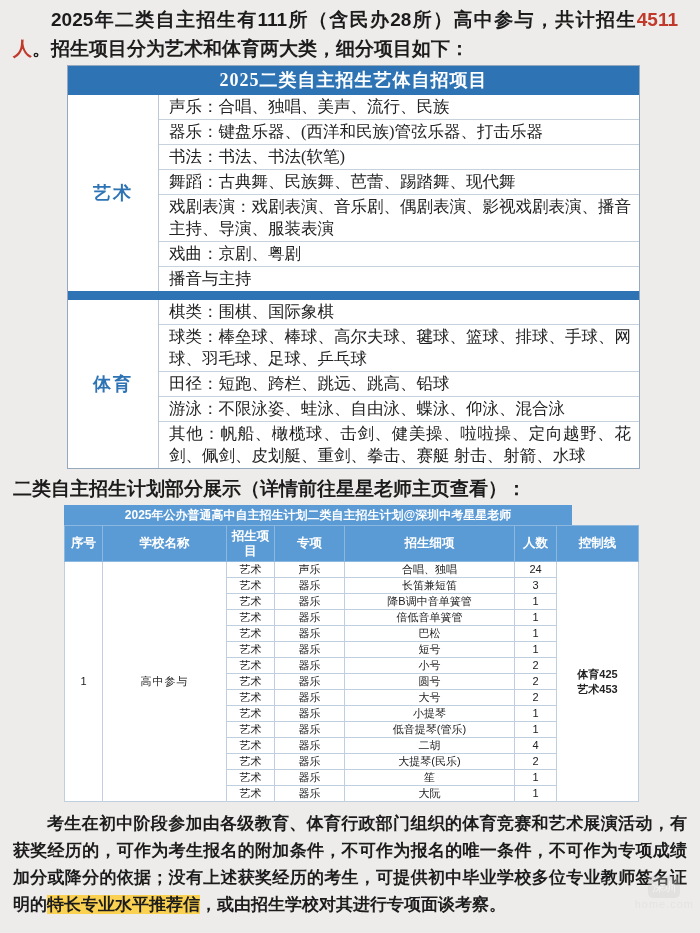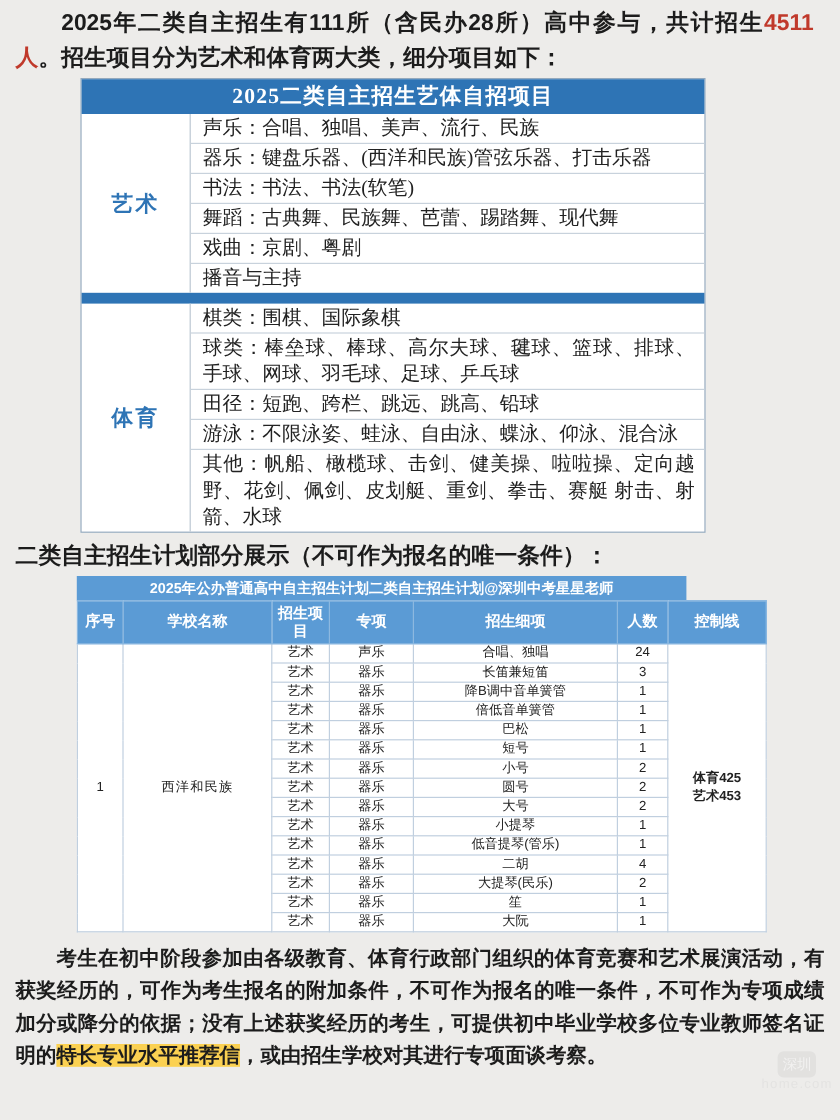--- a/index.html
+++ b/index.html
@@ -10,21 +10,21 @@
     font-family:"Liberation Sans", sans-serif;
   }
   
   .intro {
     margin:5px 22px 2px 13px;
     font-size:19px; line-height:29px; font-weight:600;
     text-indent:2em; text-align:justify;
   }
   .red { color:#c0392b; }
   
-  .t1-wrap { margin:2px 0 0 67px; width:521px; background:#ffffff;
+  .t1-wrap { margin:2px 0 0 67px; width:573px; background:#ffffff;
              border:1px solid #94a9bd; }
   .t1-title {
     background:#2e74b5; color:#ffffff; text-align:center;
     font-family:"Liberation Serif", serif;
     font-size:18px; font-weight:bold; line-height:29px; letter-spacing:1px;
   }
   .t1-section { display:flex; }
   .t1-cat {
     flex:0 0 91px; display:flex; align-items:center; justify-content:center;
     border-right:1px solid #bcc8d3;
@@ -90,40 +90,41 @@
 <div class="t1-wrap">
   <div class="t1-title">2025二类自主招生艺体自招项目</div>
 
   <div class="t1-section">
     <div class="t1-cat">艺术</div>
     <div class="t1-items">
       <div class="t1-item">声乐：合唱、独唱、美声、流行、民族</div>
       <div class="t1-item">器乐：键盘乐器、(西洋和民族)管弦乐器、打击乐器</div>
       <div class="t1-item">书法：书法、书法(软笔)</div>
       <div class="t1-item">舞蹈：古典舞、民族舞、芭蕾、踢踏舞、现代舞</div>
+      <div class="t1-item">戏剧表演：戏剧表演、音乐剧、偶剧表演、影视戏剧表演、播音主持、导演、服装表演</div>
       <div class="t1-item">戏曲：京剧、粤剧</div>
       <div class="t1-item">播音与主持</div>
     </div>
   </div>
 
   <div class="t1-divider"></div>
 
   <div class="t1-section">
     <div class="t1-cat">体育</div>
     <div class="t1-items">
       <div class="t1-item">棋类：围棋、国际象棋</div>
       <div class="t1-item">球类：棒垒球、棒球、高尔夫球、毽球、篮球、排球、手球、网球、羽毛球、足球、乒乓球</div>
       <div class="t1-item">田径：短跑、跨栏、跳远、跳高、铅球</div>
       <div class="t1-item">游泳：不限泳姿、蛙泳、自由泳、蝶泳、仰泳、混合泳</div>
       <div class="t1-item">其他：帆船、橄榄球、击剑、健美操、啦啦操、定向越野、花剑、佩剑、皮划艇、重剑、拳击、赛艇 射击、射箭、水球</div>
     </div>
   </div>
 </div>
 
-<p class="heading2">二类自主招生计划部分展示（不可作为报名的唯一条件）：</p>
+<p class="heading2">二类自主招生计划部分展示（详情前往星星老师主页查看）：</p>
 
 <div class="t2-wrap">
   <div class="t2-title">2025年公办普通高中自主招生计划二类自主招生计划@深圳中考星星老师</div>
   <table class="t2">
     <colgroup>
       <col style="width:38px">
         <col style="width:124px">
         <col style="width:48px">
       <col style="width:70px">
         <col style="width:170px">
@@ -137,21 +138,21 @@
         <th>招生项目</th>
         <th>专项</th>
         <th>招生细项</th>
         <th>人数</th>
         <th>控制线</th>
       </tr>
     </thead>
     <tbody>
       <tr>
         <td class="c-index" rowspan="15">1</td>
-        <td class="c-school" rowspan="15">西洋和民族</td>
+        <td class="c-school" rowspan="15">高中参与</td>
         <td>艺术</td>
         <td>声乐</td>
         <td>合唱、独唱</td>
         <td>24</td>
         <td class="c-control" rowspan="15">
           <div>体育425</div>
           <div>艺术453</div>
         </td>
       </tr>
       <tr>

